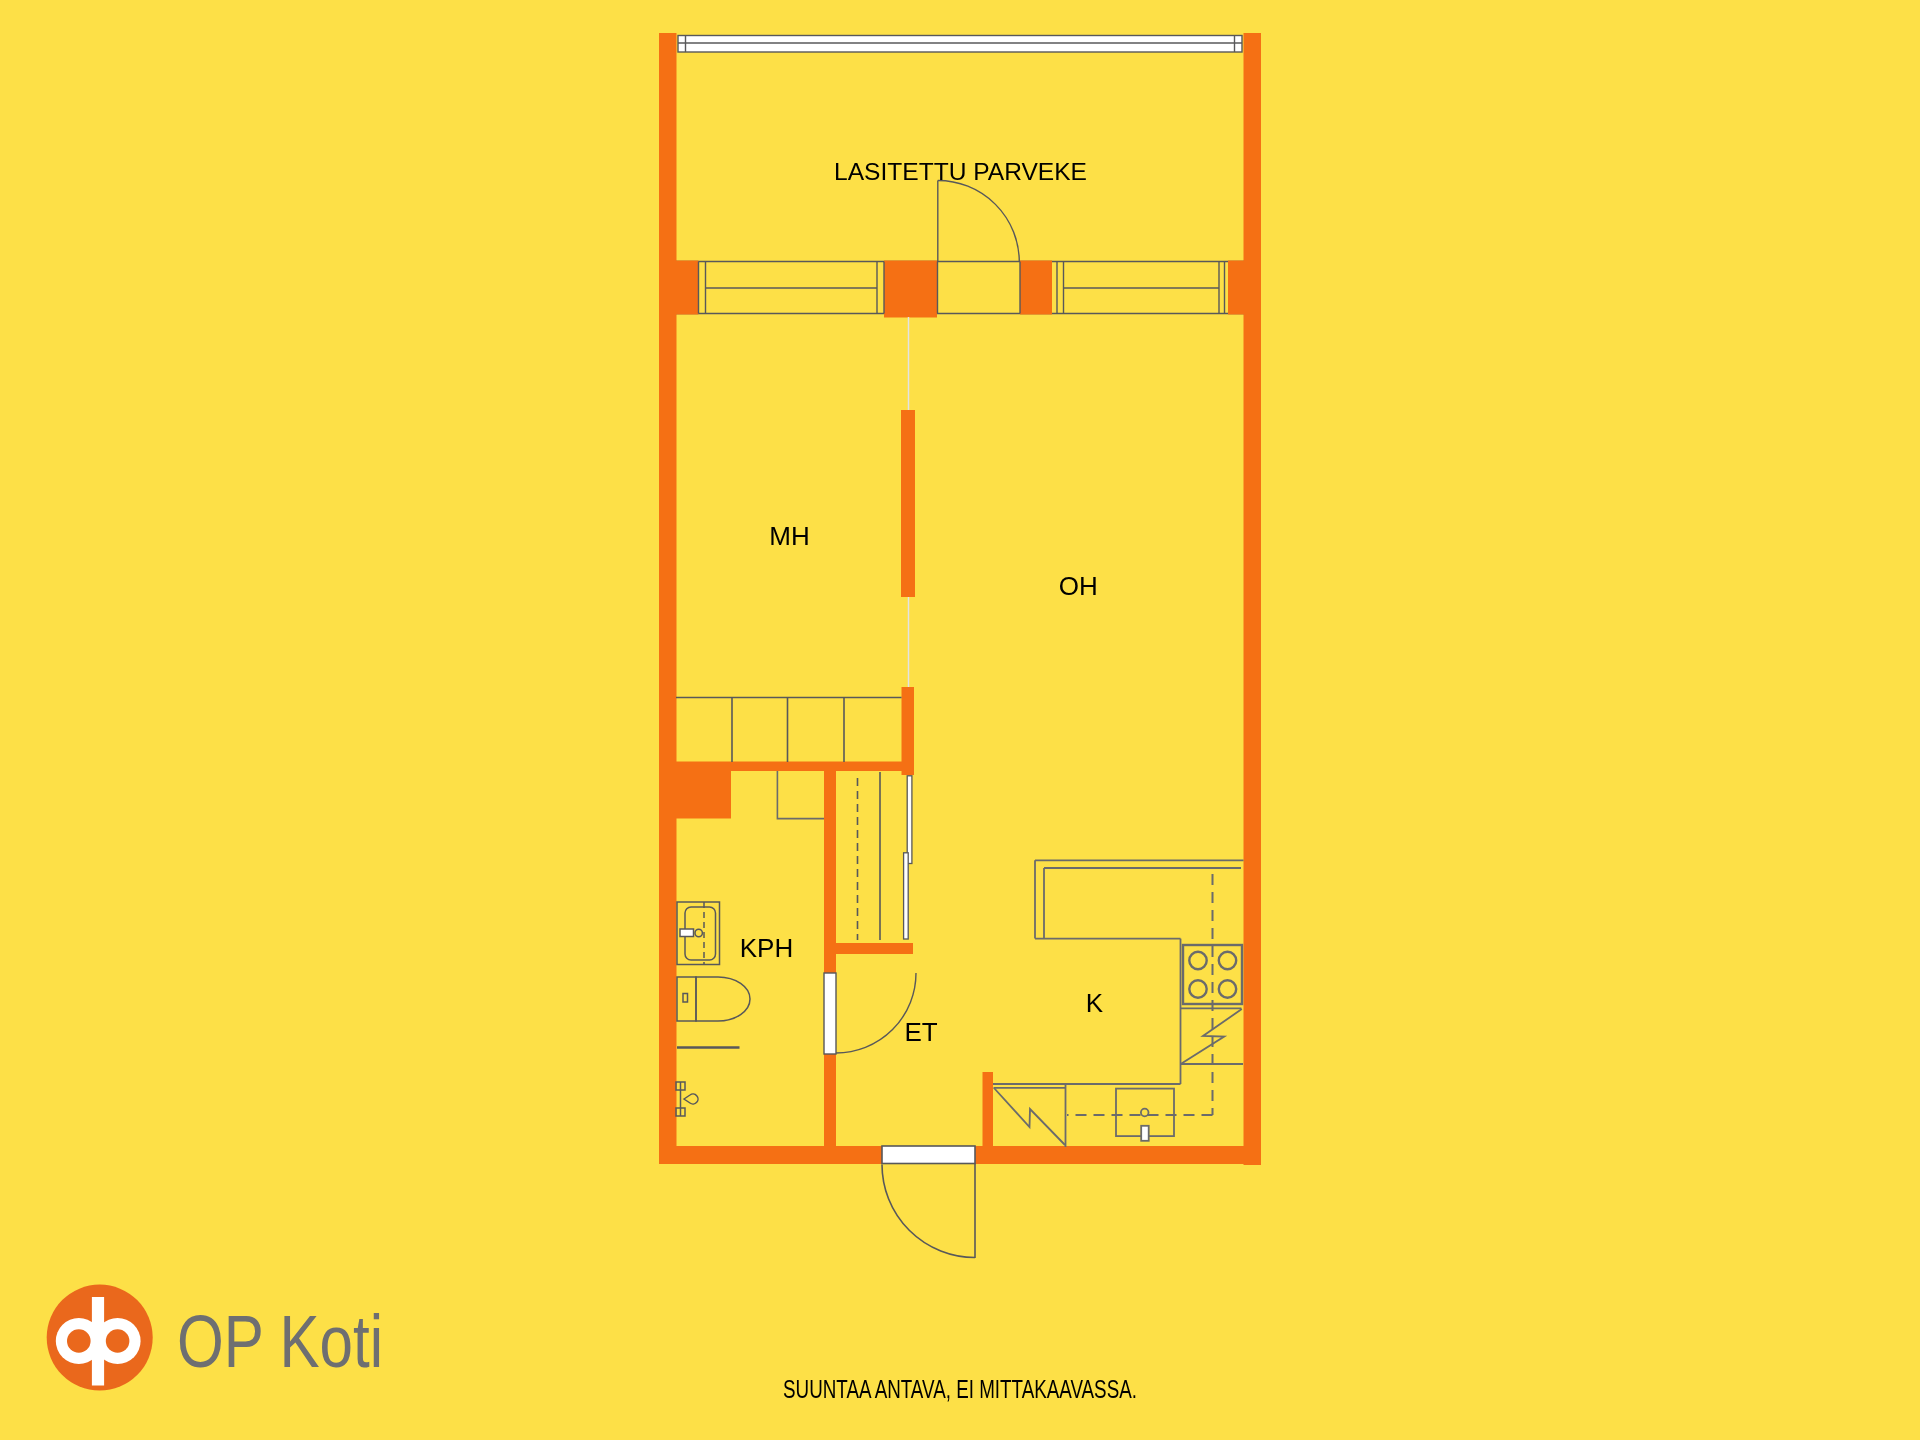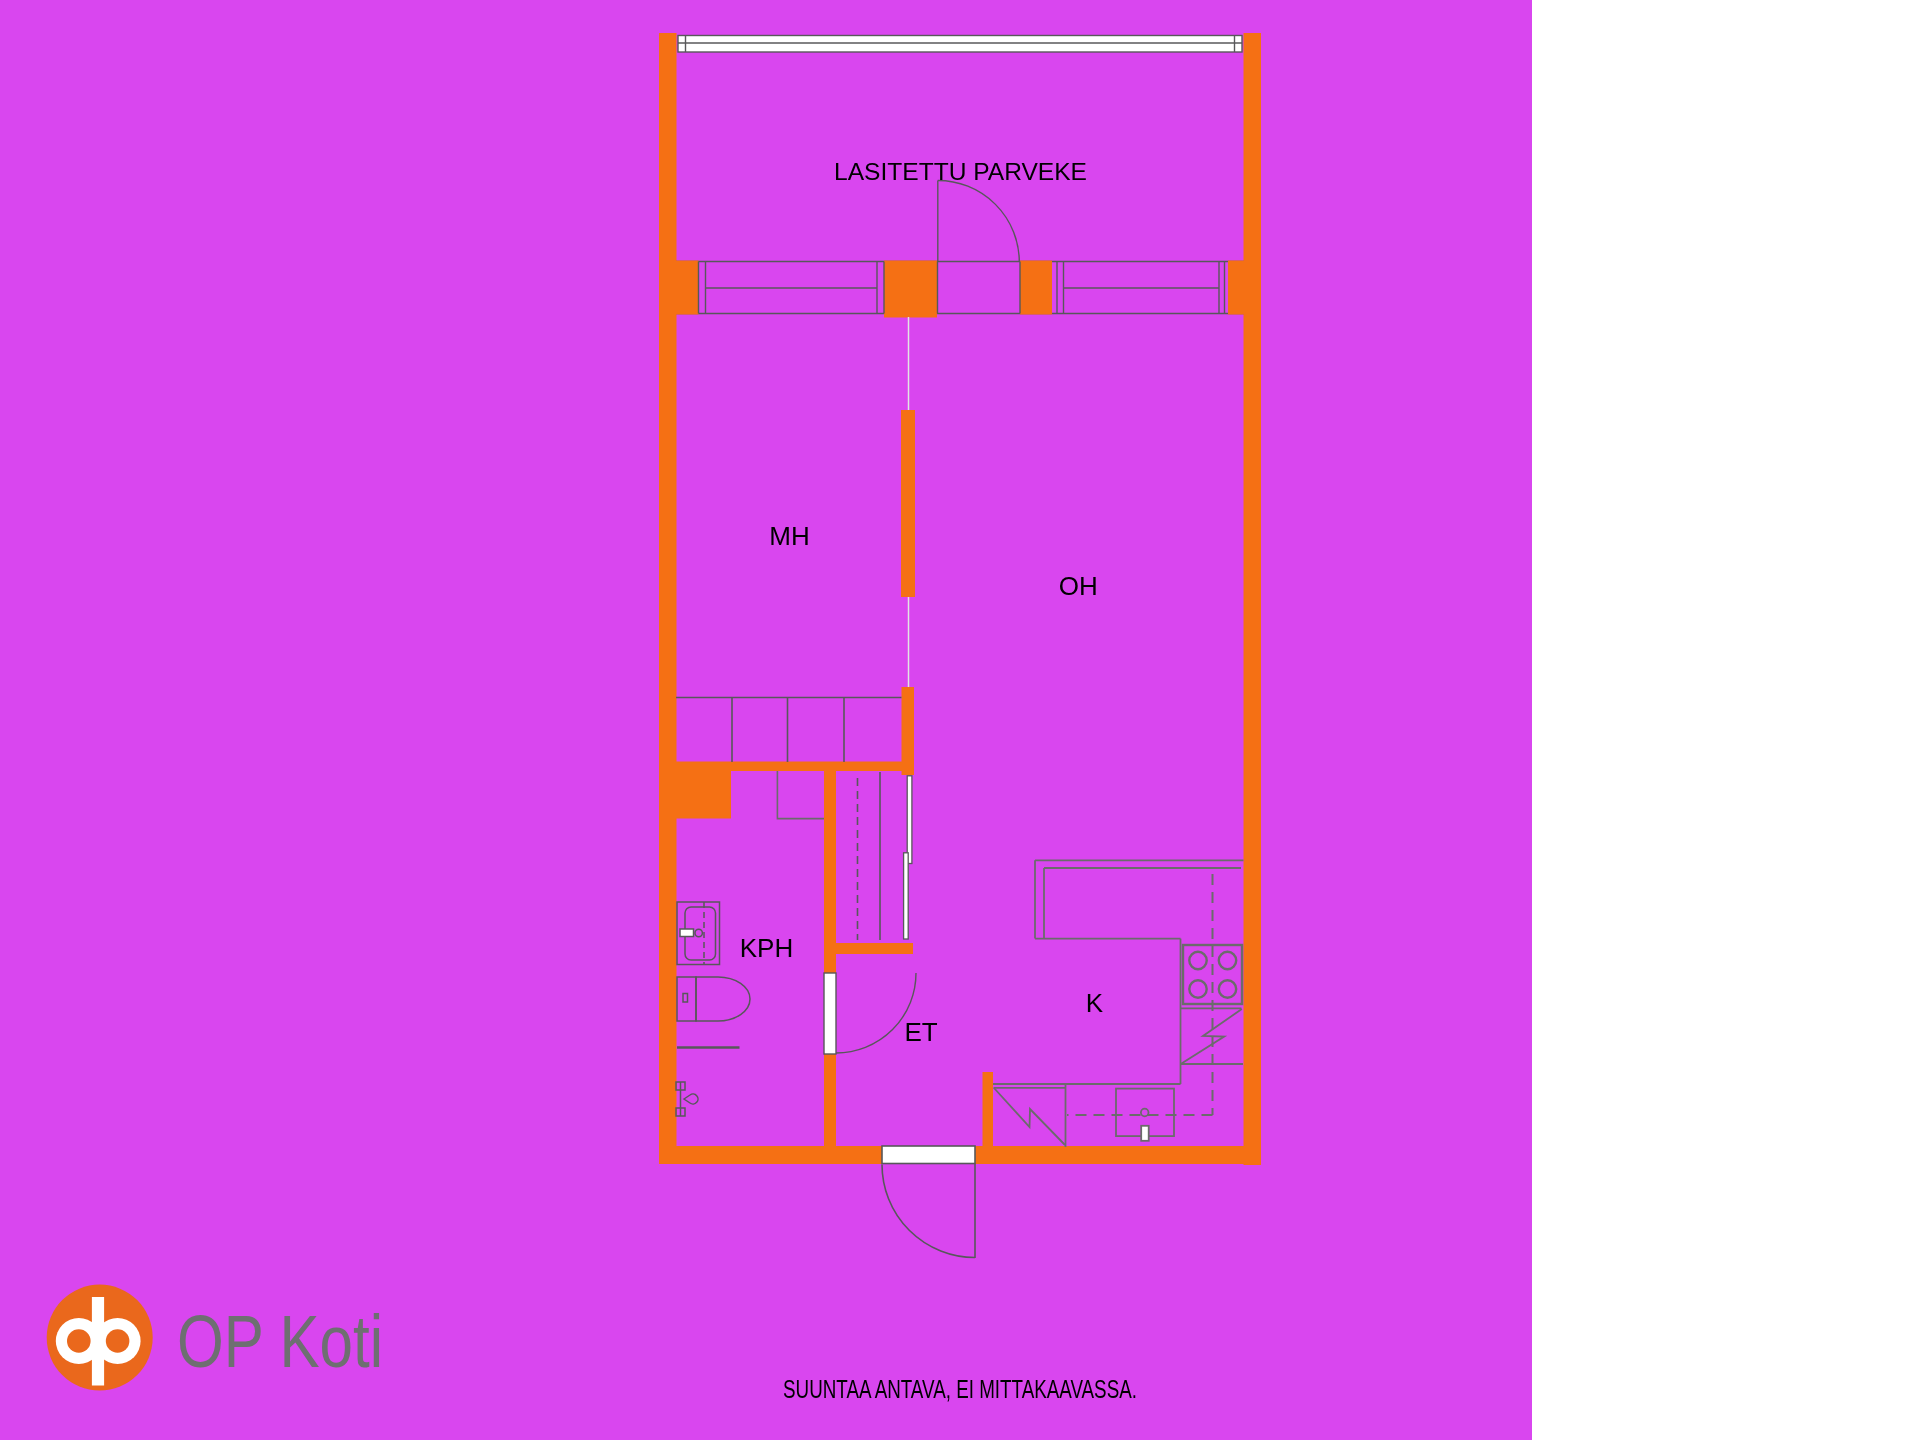--- a/index.html
+++ b/index.html
@@ -1,16 +1,16 @@
 <!DOCTYPE html>
 <html><head>
 <meta charset="utf-8">
 <style>
   html,body{margin:0;padding:0;background:#ffffff;}
-  .page{position:relative;width:1532px;height:1440px;background:#d946ef;overflow:hidden;font-family:"Liberation Sans", sans-serif;}
+  .page{position:relative;width:1920px;height:1440px;background:#fde047;overflow:hidden;font-family:"Liberation Sans", sans-serif;}
   svg{position:absolute;left:0;top:0;}
 </style>
 </head>
 <body>
 <div class="page">
 <svg width="1920" height="1440" viewBox="0 0 1920 1440">
 
   <g>
 
   <rect x="659" y="33" width="17.5" height="1131" fill="#F57014"></rect>

